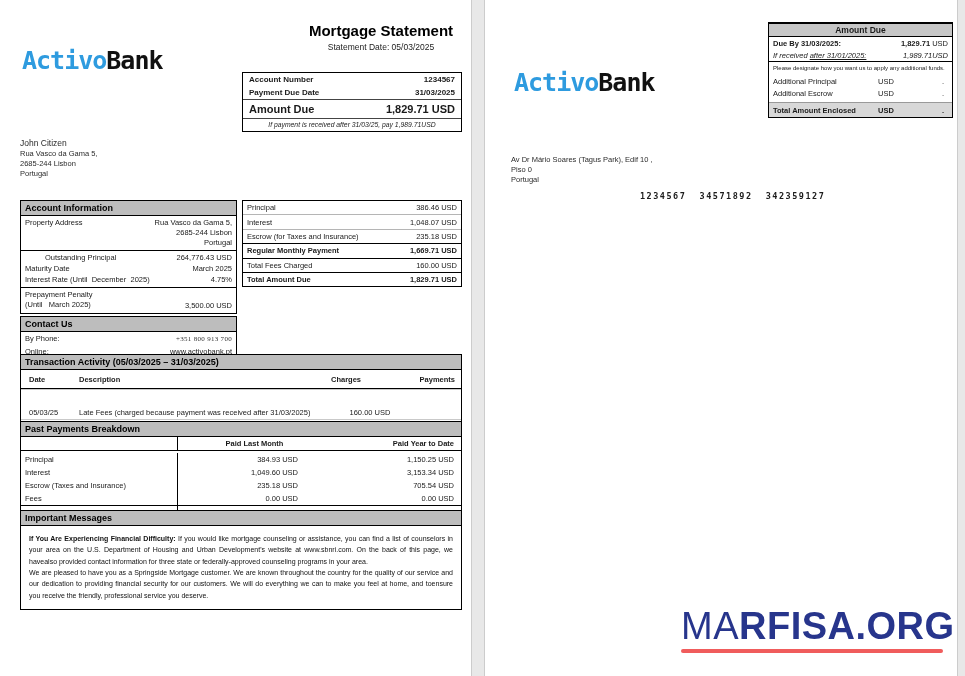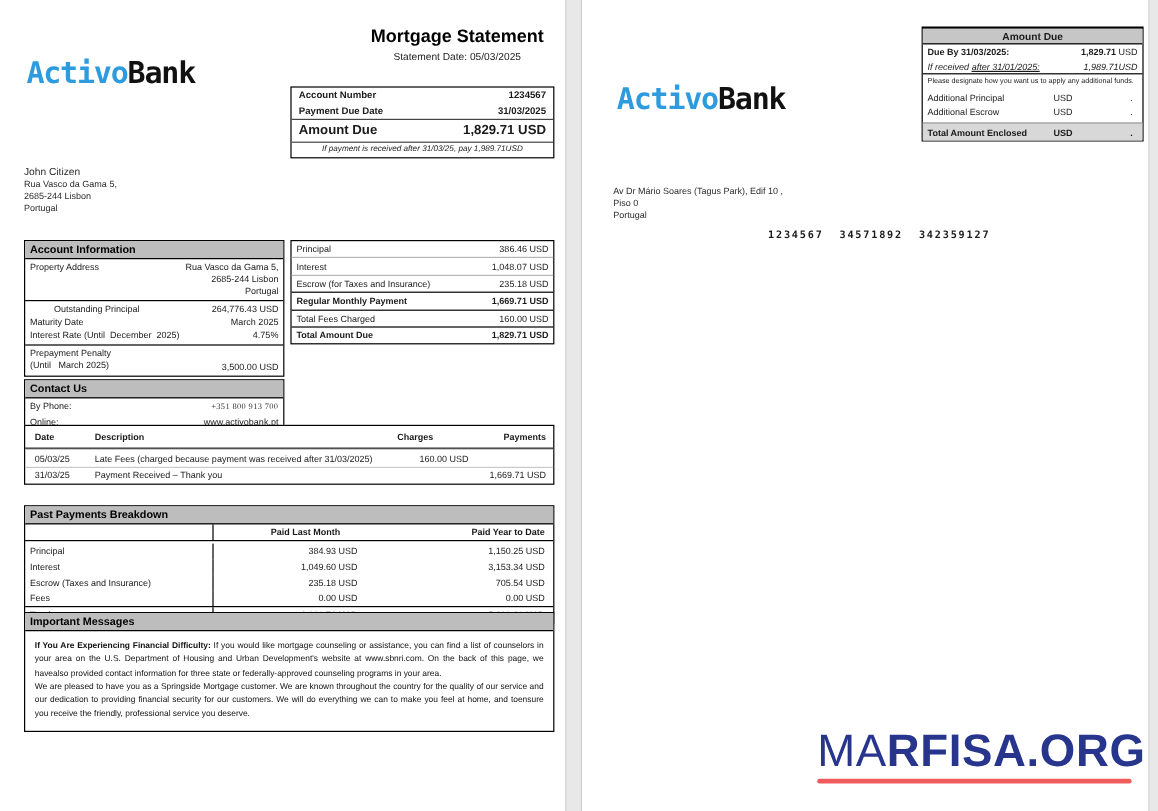--- a/index.html
+++ b/index.html
@@ -200,27 +200,28 @@
       <span>Total Fees Charged</span>
       <span>160.00 USD</span>
     </div>
     <div class="kv bold">
       <span>Total Amount Due</span>
       <span>1,829.71 USD</span>
     </div>
   </div>
 
   <div class="box ta-box">
+    <div class="sec-h">Transaction Activity (05/03/2025 – 31/03/2025)</div>
     <div class="trow thead">
       <span class="t-date">Date</span>
       <span class="t-desc">Description</span>
       <span class="t-charges">Charges</span>
       <span class="t-pay">Payments</span>
     </div>
-    <div class="trow data" style="padding-top:3px;">
+    <div class="trow data" style="padding-top:18px;">
       <span class="t-date">05/03/25</span>
       <span class="t-desc">Late Fees (charged because payment was received after 31/03/2025)</span>
       <span class="t-charges">160.00 USD</span>
       <span class="t-pay"></span>
     </div>
     <div class="trow data" style="padding-bottom:3px;">
       <span class="t-date">31/03/25</span>
       <span class="t-desc">Payment Received – Thank you</span>
       <span class="t-charges"></span>
       <span class="t-pay">1,669.71 USD</span>

